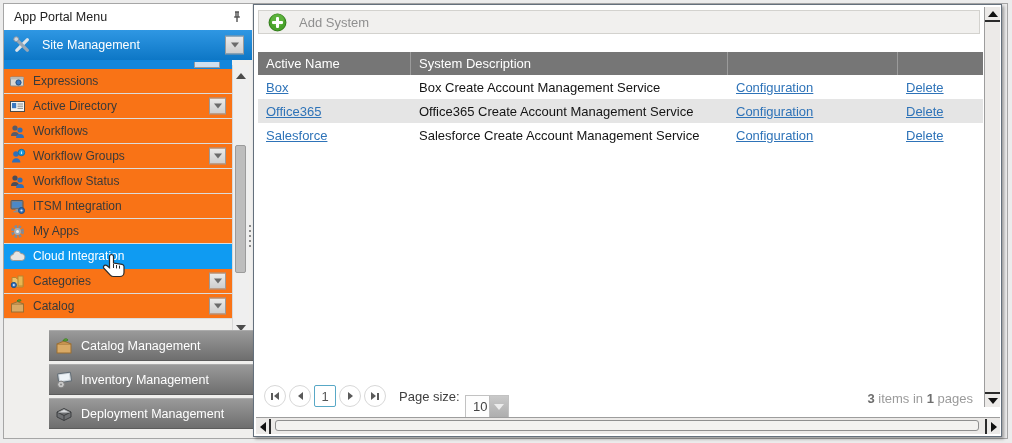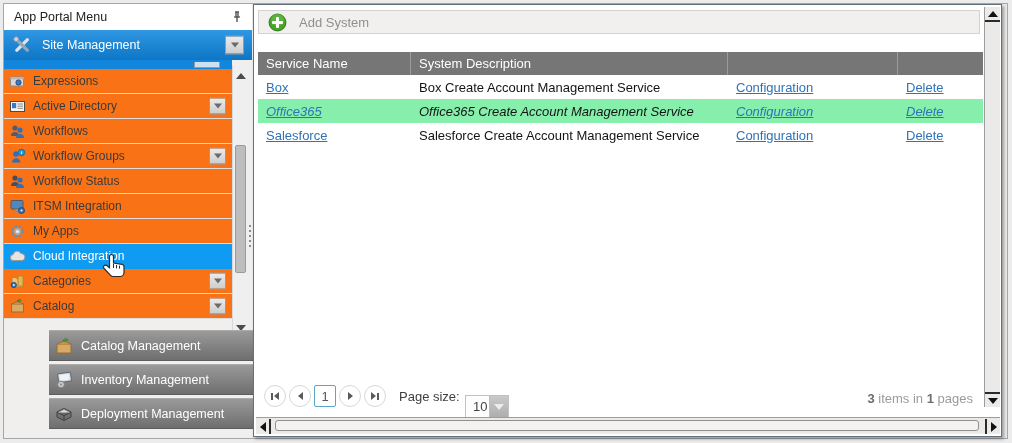--- a/index.html
+++ b/index.html
@@ -39,21 +39,21 @@
 
   
   .main { position:absolute; left:253px; top:4px; width:749px; height:433px; background:#fff; border:1px solid #64707c; box-shadow:2px 2px 3px rgba(0,0,0,0.35); }
   .toolbar { position:absolute; left:4px; top:5px; width:722px; height:24px; background:#f1f0ee; border:1px solid #d3d2ce; display:flex; align-items:center; padding-left:8px; gap:11px; color:#8f8f8f; font-size:13px; }
   .add-icn { width:21px; height:21px; }
 
   .thead { position:absolute; left:4px; top:47px; width:725px; height:23px; background:#767676; display:grid; grid-template-columns:153px 317px 170px 85px; }
   .th { color:#fff; font-size:13px; display:flex; align-items:center; padding-left:8px; border-right:1px solid #9b9b9b; }
   .th:last-child { border-right:none; }
   .trow { position:absolute; left:4px; width:725px; height:24px; display:grid; grid-template-columns:153px 317px 170px 85px; font-size:13px; color:#141414; }
-  .trow.alt { background:#86efac;font-style:italic; }
+  .trow.alt { background:#e5e5e5; }
   .td { display:flex; align-items:center; padding-left:8px; overflow:hidden; white-space:nowrap; }
   .link { color:#2e73b8; text-decoration:underline; cursor:pointer; }
 
   .pager { position:absolute; left:0; top:374px; width:747px; height:38px; background:#fff; }
   .pg-buttons { position:absolute; left:10px; top:6px; display:flex; gap:3px; align-items:center; }
   .pg-btn { width:22px; height:22px; border:1px solid #d8d8d8; border-radius:50%; background:#fff; display:flex; align-items:center; justify-content:center; }
   .pg-current { width:22px; height:22px; border:1px solid #58a8c6; border-radius:2px; background:#fff; display:flex; align-items:center; justify-content:center; color:#555; font-size:13px; }
   .pg-glyph { display:flex; align-items:center; gap:1px; }
   .bar { width:2px; height:7px; background:#5a5a5a; }
   .tl { width:0; height:0; border-top:4px solid transparent; border-bottom:4px solid transparent; border-right:5px solid #5a5a5a; }
@@ -284,21 +284,21 @@
             <circle cx="10.5" cy="10.5" r="8.4" fill="#49a32b" stroke="#2f7d18"></circle>
             <circle cx="10.5" cy="8" r="6.5" fill="#6cc04a" opacity="0.55"></circle>
             <rect x="9" y="5" width="3" height="11" rx="1" fill="#fff"></rect>
             <rect x="5" y="9" width="11" height="3" rx="1" fill="#fff"></rect>
           </svg>
       </span>
       <span>Add System</span>
     </div>
 
     <div class="thead">
-      <div class="th">Service Name</div>
+      <div class="th">Active Name</div>
       <div class="th">System Description</div>
       <div class="th"></div>
       <div class="th"></div>
     </div>
 
     <div class="trow" style="top:70px;">
       <div class="td">
           <span class="link">Box</span>
         </div>
       <div class="td">Box Create Account Management Service</div>

